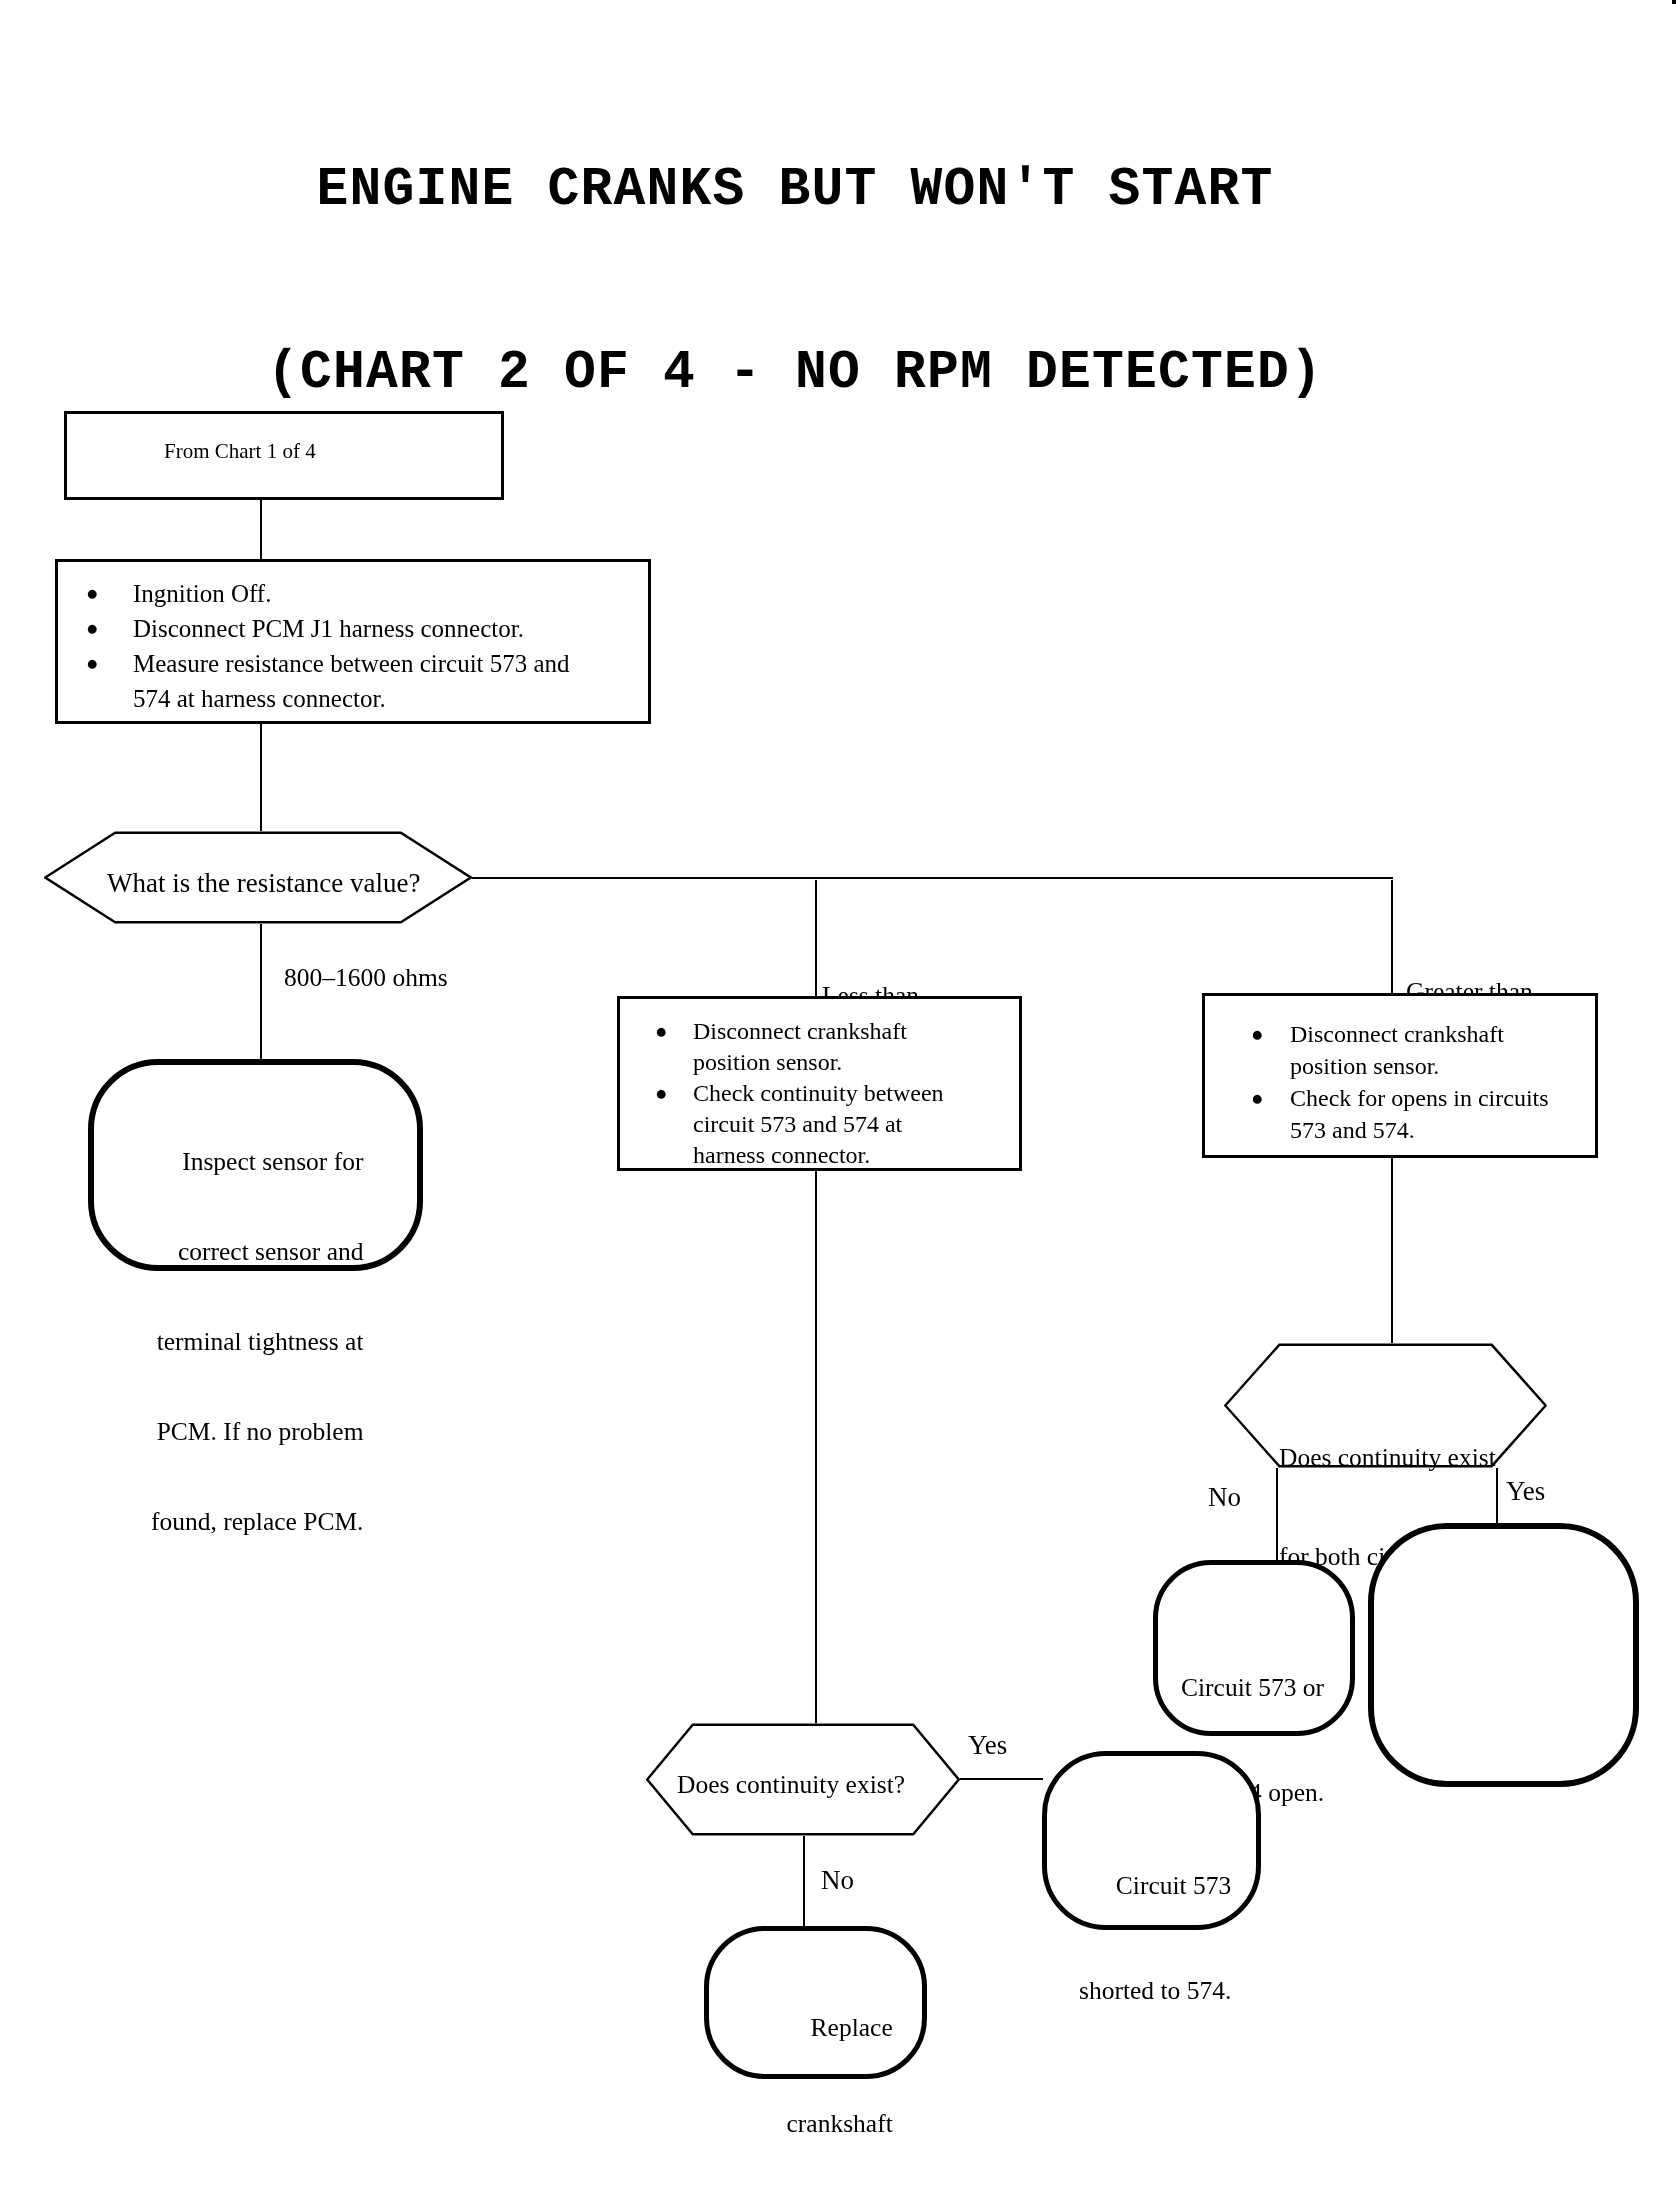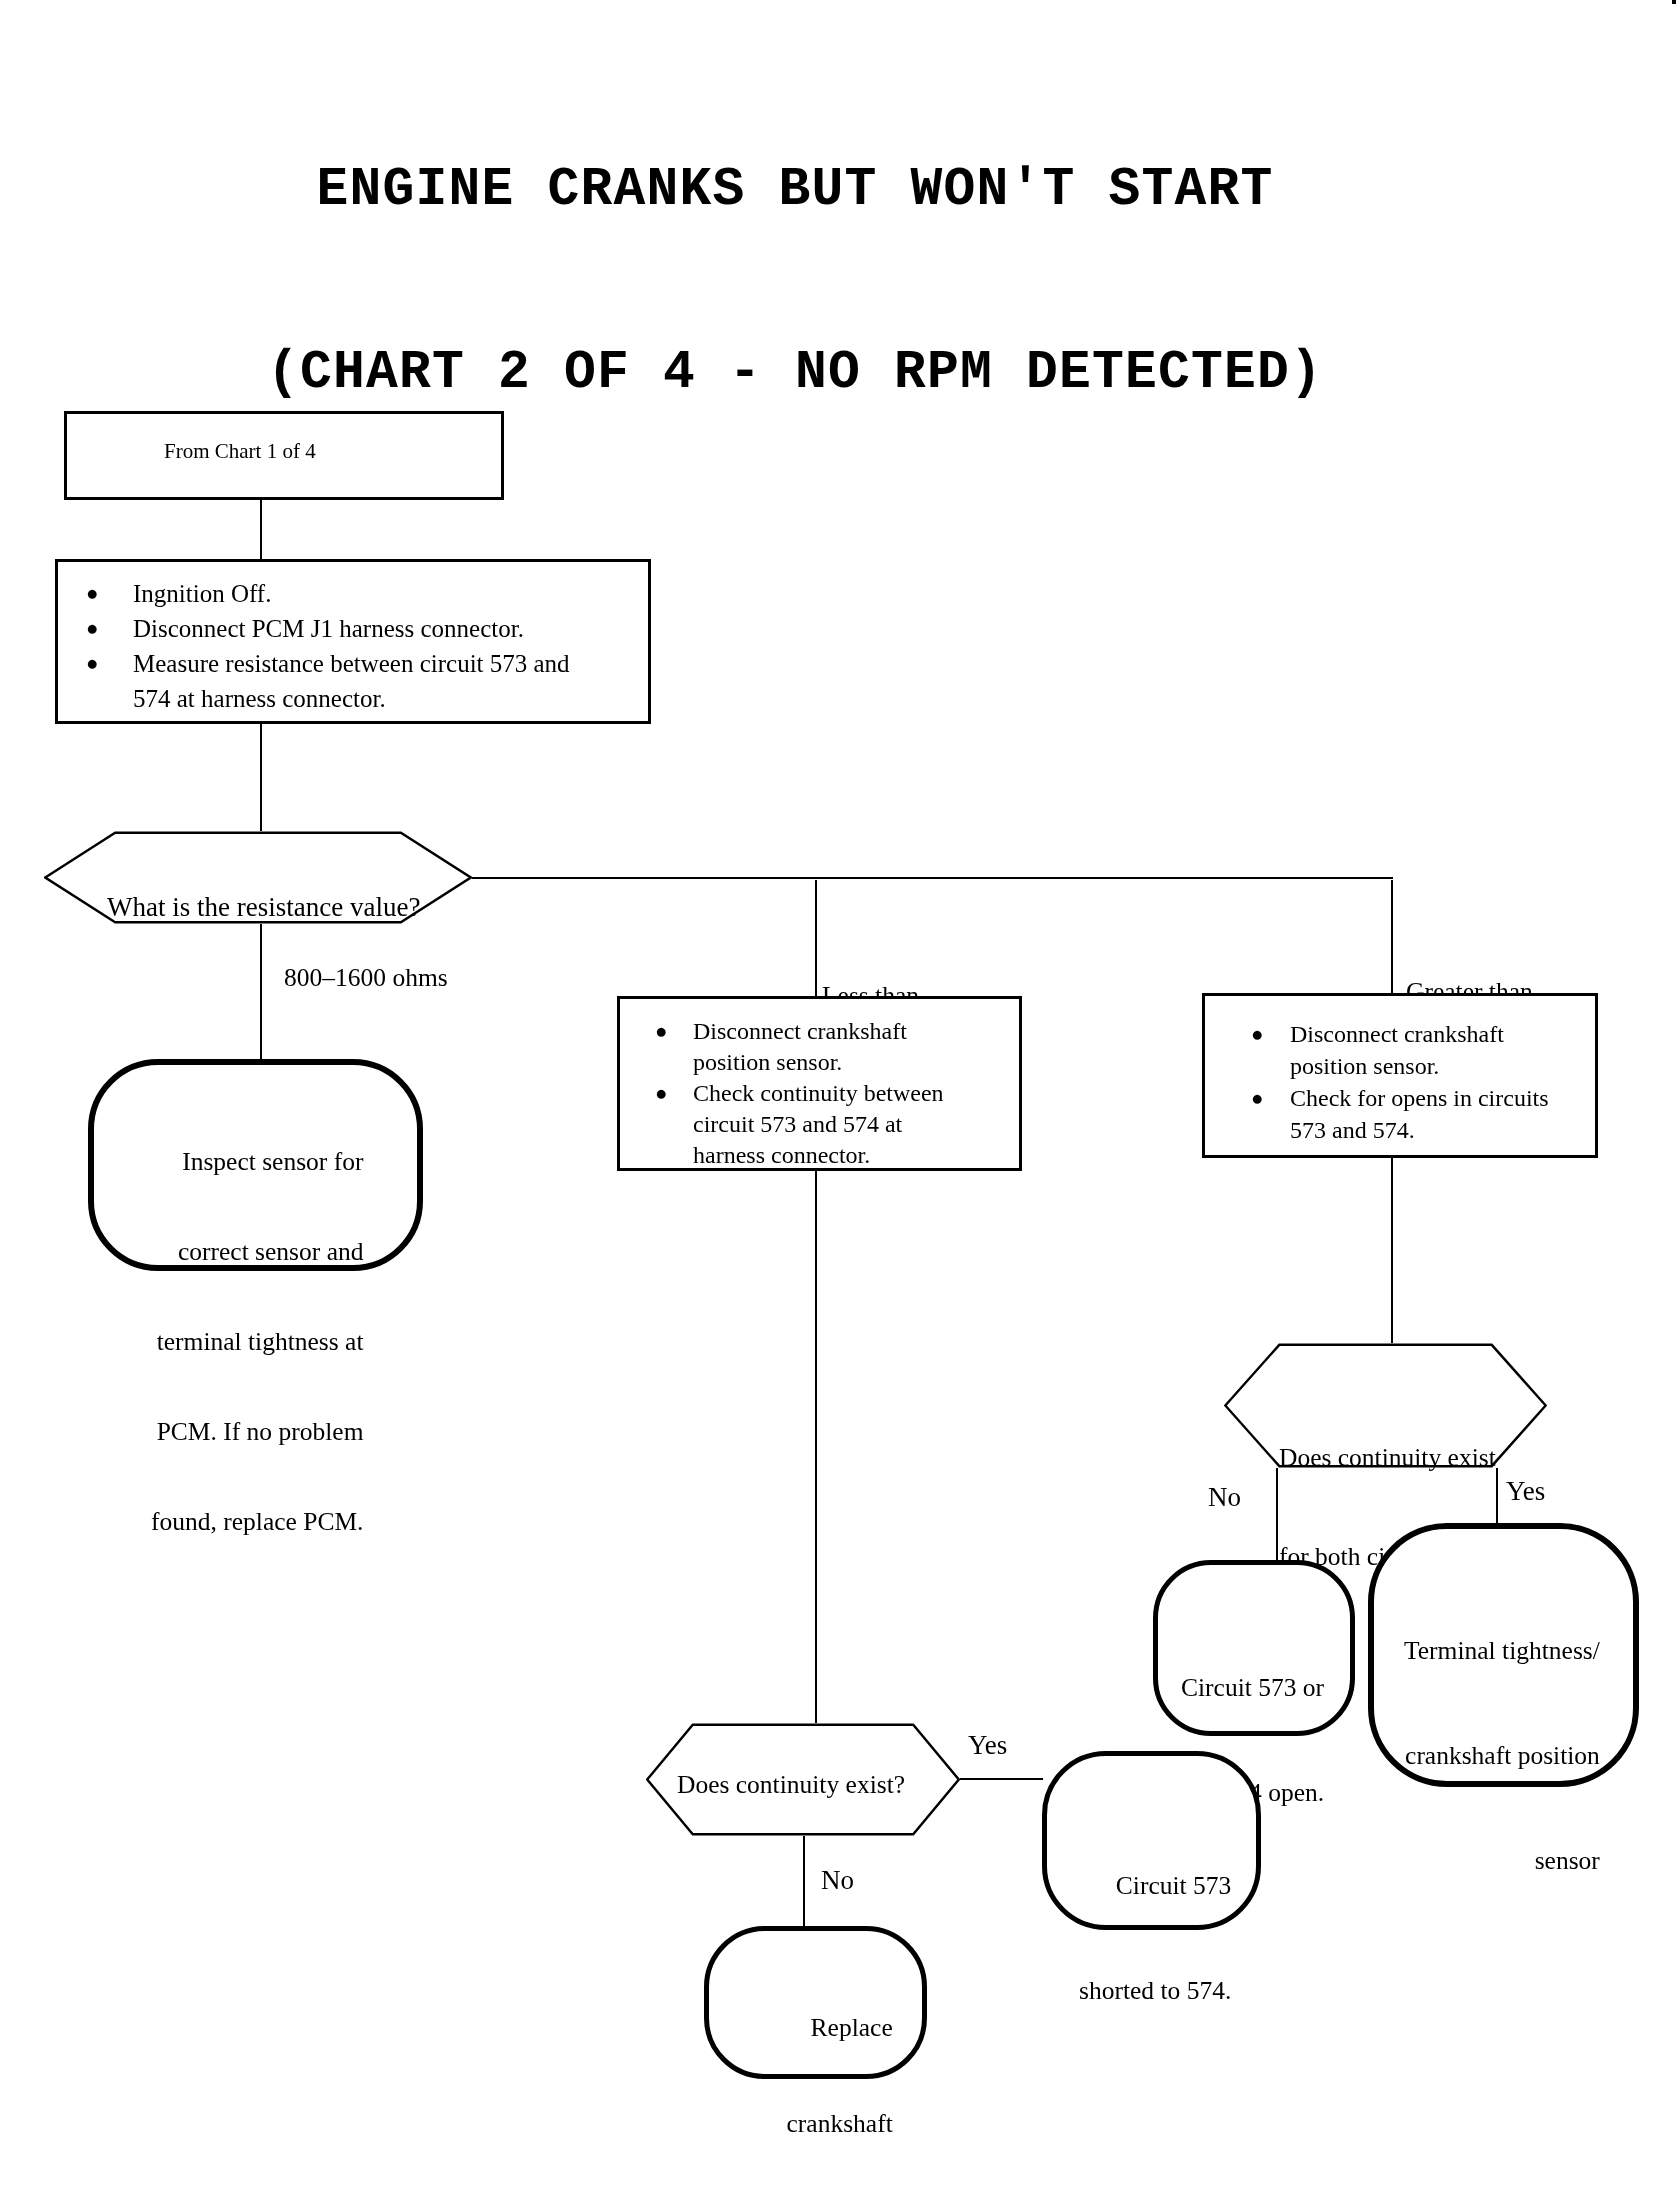--- a/index.html
+++ b/index.html
@@ -80,21 +80,21 @@
       <span class="bul"></span>
       <span>574 at harness connector.</span>
     </div>
   </div>
 
   <div class="abs hexwrap" style="left:44px;top:831px;">
     <svg width="428" height="93" viewBox="0 0 704 153">
       <polygon points="2,76.5 117,3 587,3 702,76.5 587,150 117,150" fill="#ffffff" stroke="#000000" stroke-width="4"></polygon>
     </svg>
   </div>
-  <div class="abs hextxt" style="left:107px;top:867px;margin-top:24px;">What is the resistance value?</div>
+  <div class="abs hextxt" style="left:107px;top:867px;">What is the resistance value?</div>
 
   <div class="abs lbl" style="left:284px;top:963px;">800–1600 ohms</div>
   <div class="abs lbl" style="left:822px;top:923px;">
     <div>Less than</div>
     <div>800 ohms</div>
   </div>
   <div class="abs lbl" style="left:1406px;top:919px;">
     <div>Greater than</div>
     <div>1600 ohms</div>
   </div>
@@ -164,25 +164,20 @@
   <div class="abs yn" style="left:1208px;top:1482px;">No</div>
   <div class="abs yn" style="left:1506px;top:1476px;">Yes</div>
 
   <div class="abs tbox" style="left:1153px;top:1560px;width:202px;height:176px;border-radius:58px;border-width:5.5px;"></div>
   <div class="abs txtblock" style="left:1181px;top:1600px;line-height:35px;">
     <div>Circuit 573 or</div>
     <div>574 open.</div>
   </div>
 
   <div class="abs tbox" style="left:1368px;top:1523px;width:271px;height:264px;border-radius:79px;"></div>
-  <div class="abs txtblock" style="left:1404px;top:1563px;line-height:35px;">
-    <div>Terminal tightness/</div>
-    <div>crankshaft position</div>
-    <div>sensor</div>
-  </div>
 
   <div class="abs hexwrap" style="left:646px;top:1723px;">
     <svg width="314" height="113" viewBox="0 0 517 186">
       <polygon points="2,93 77,3 440,3 515,93 440,183 77,183" fill="#ffffff" stroke="#000000" stroke-width="4"></polygon>
     </svg>
   </div>
   <div class="abs hextxt" style="left:677px;top:1768px;font-size:25.5px;">Does continuity exist?</div>
   <div class="abs yn" style="left:968px;top:1730px;">Yes</div>
   <div class="abs yn" style="left:821px;top:1865px;">No</div>
 

